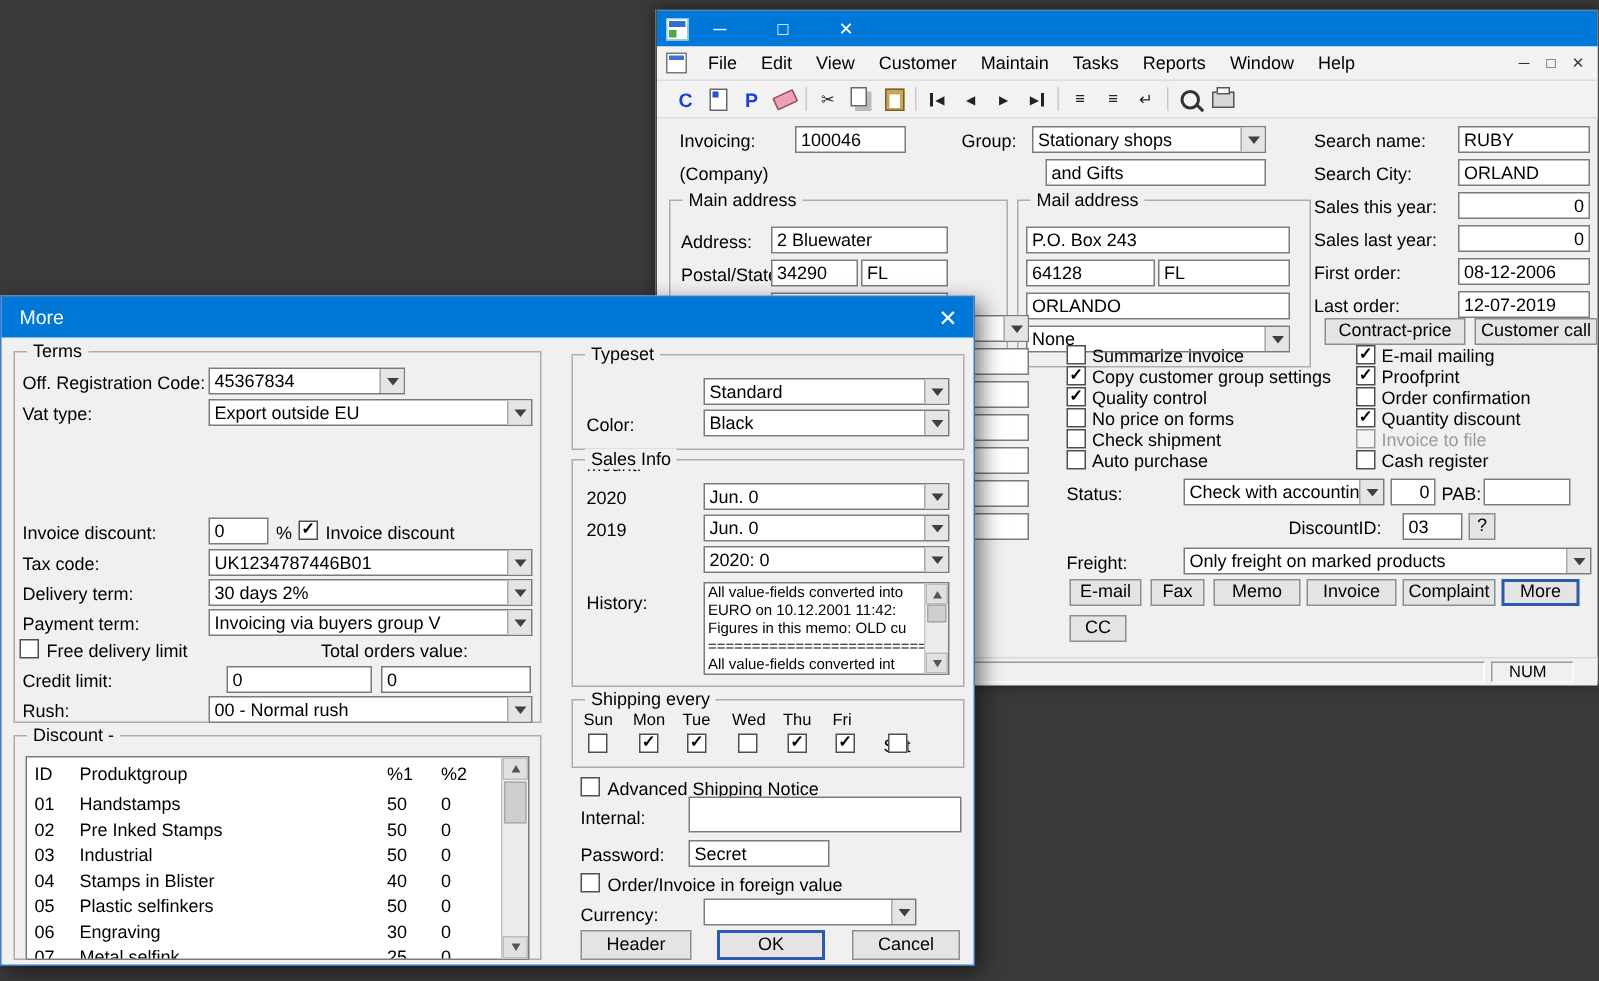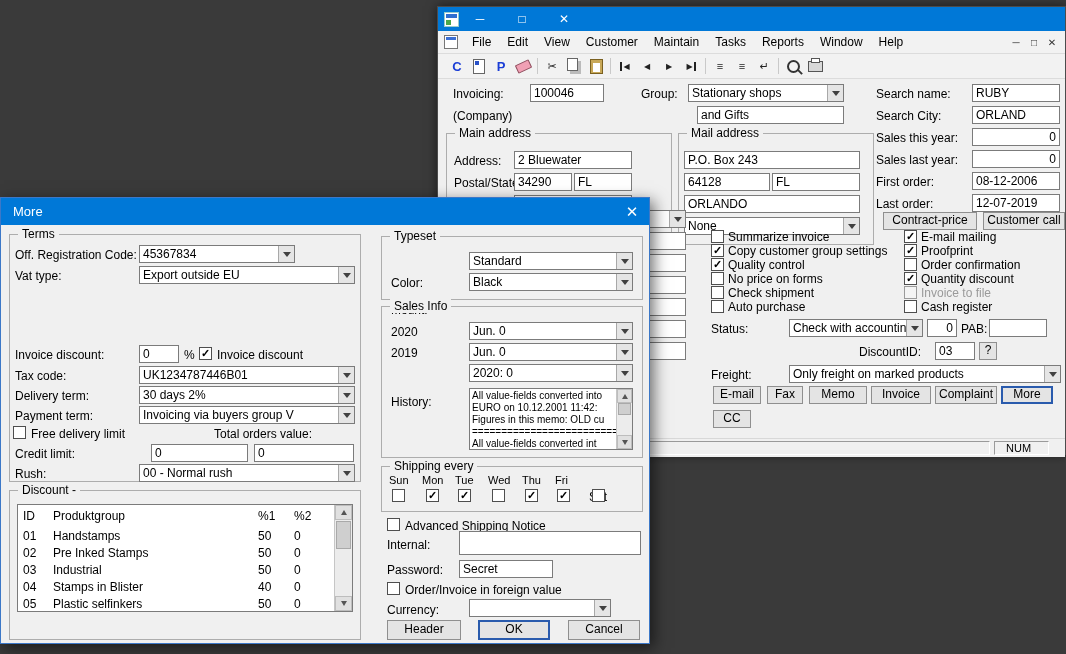--- a/index.html
+++ b/index.html
@@ -329,21 +329,21 @@
   <div id="more-dialog">
     <div class="dlg-tbar">
       <span class="title">More</span>
       <span class="dlg-close">✕</span>
     </div>
 
     <div class="grp" style="left:8px;top:36px;width:352px;height:248px;">
       <span class="grp-label">Terms</span>
     </div>
     <span class="lbl" style="left:14px;top:50px;">Off. Registration Code:</span>
-    <div class="combo" style="left:138px;top:47px;width:156px;">
+    <div class="combo" style="left:138px;top:47px;width:131px;">
       <span class="cval">45367834</span>
       <span class="carrow">
           <i></i>
         </span>
     </div>
     <span class="lbl" style="left:14px;top:71px;">Vat type:</span>
     <div class="combo" style="left:138px;top:68px;width:216px;">
       <span class="cval">Export outside EU</span>
       <span class="carrow">
           <i></i>
@@ -389,21 +389,21 @@
     <div class="combo" style="left:138px;top:266px;width:216px;">
       <span class="cval">00 - Normal rush</span>
       <span class="carrow">
           <i></i>
         </span>
     </div>
 
     <div class="grp" style="left:8px;top:292px;width:352px;height:150px;">
       <span class="grp-label">Discount -</span>
     </div>
-    <div class="tbl" style="left:16px;top:306px;width:336px;height:108px;">
+    <div class="tbl" style="left:16px;top:306px;width:336px;height:136px;">
       <div class="trow" style="top:3px;">
         <span class="tc-id">ID</span>
         <span class="tc-name">Produktgroup</span>
         <span class="tc-p1">%1</span>
         <span class="tc-p2">%2</span>
       </div>
       <div class="trow" style="top:23px;">
         <span class="tc-id">01</span>
         <span class="tc-name">Handstamps</span>
         <span class="tc-p1">50</span>

